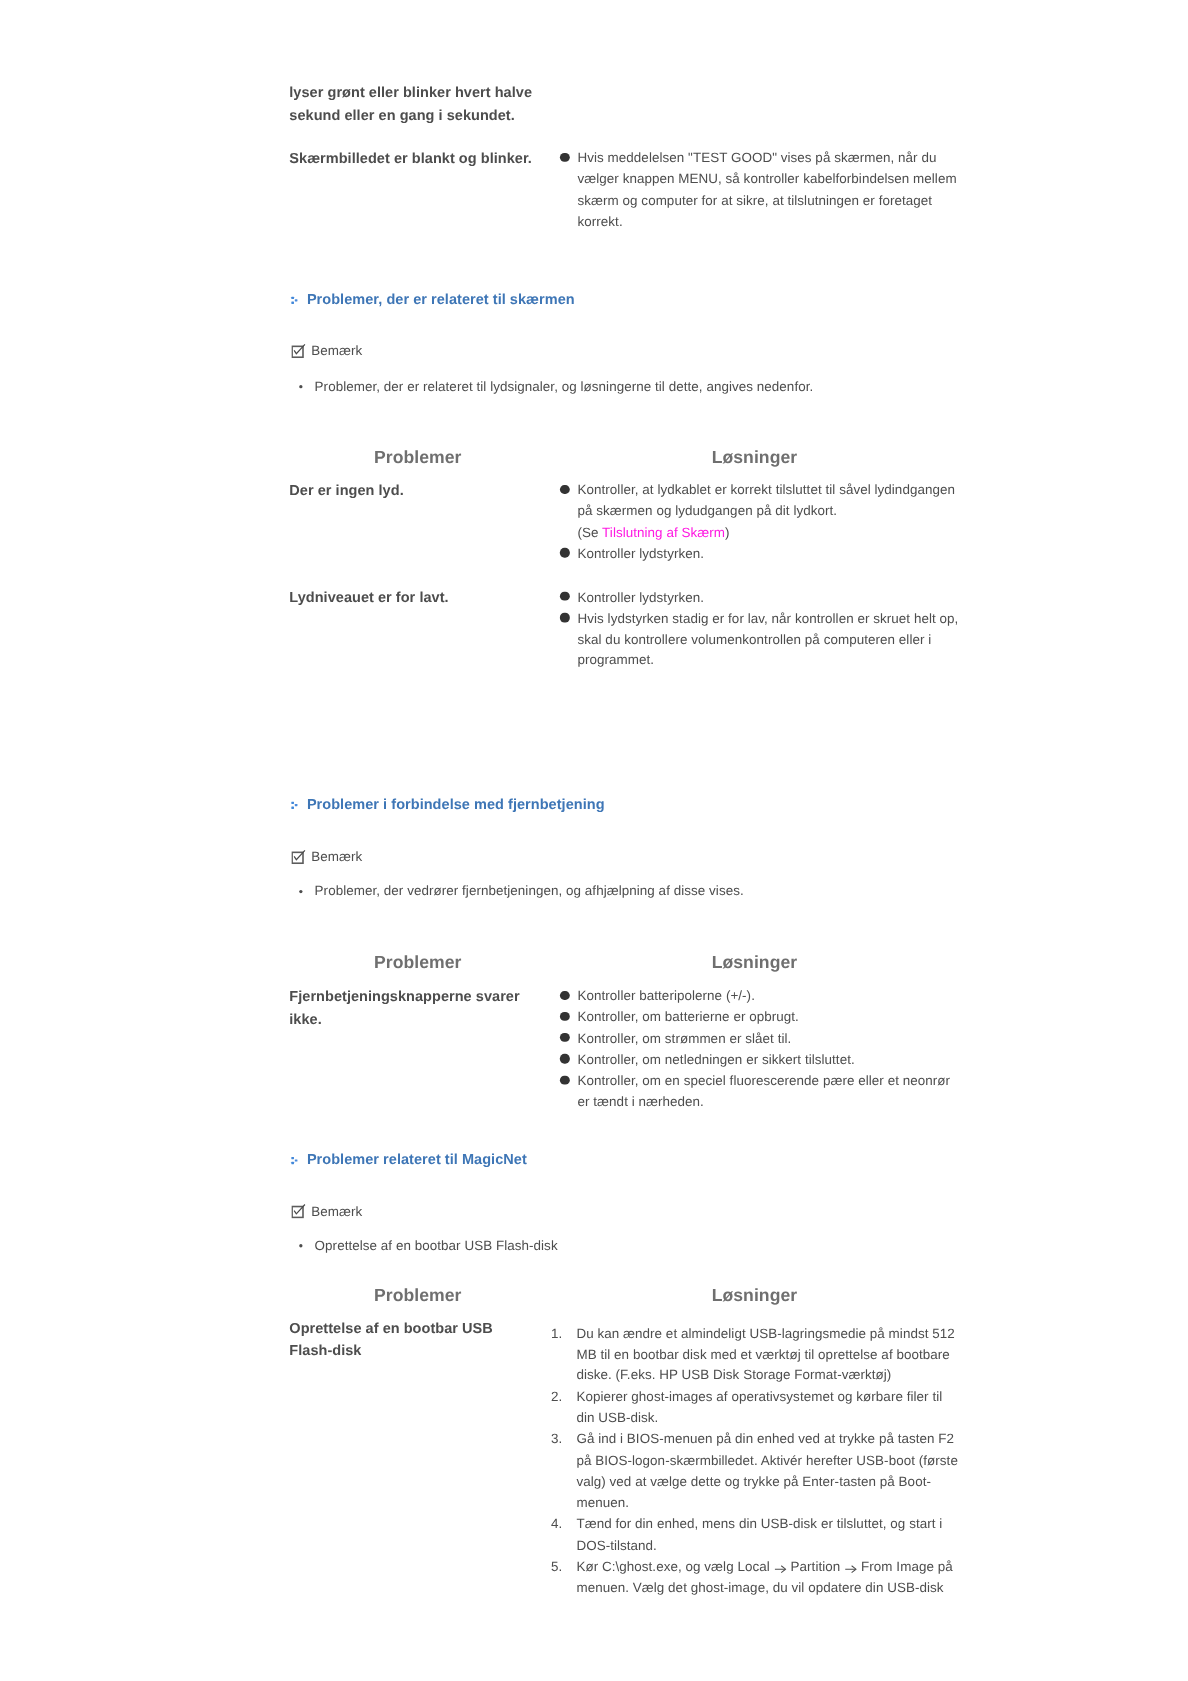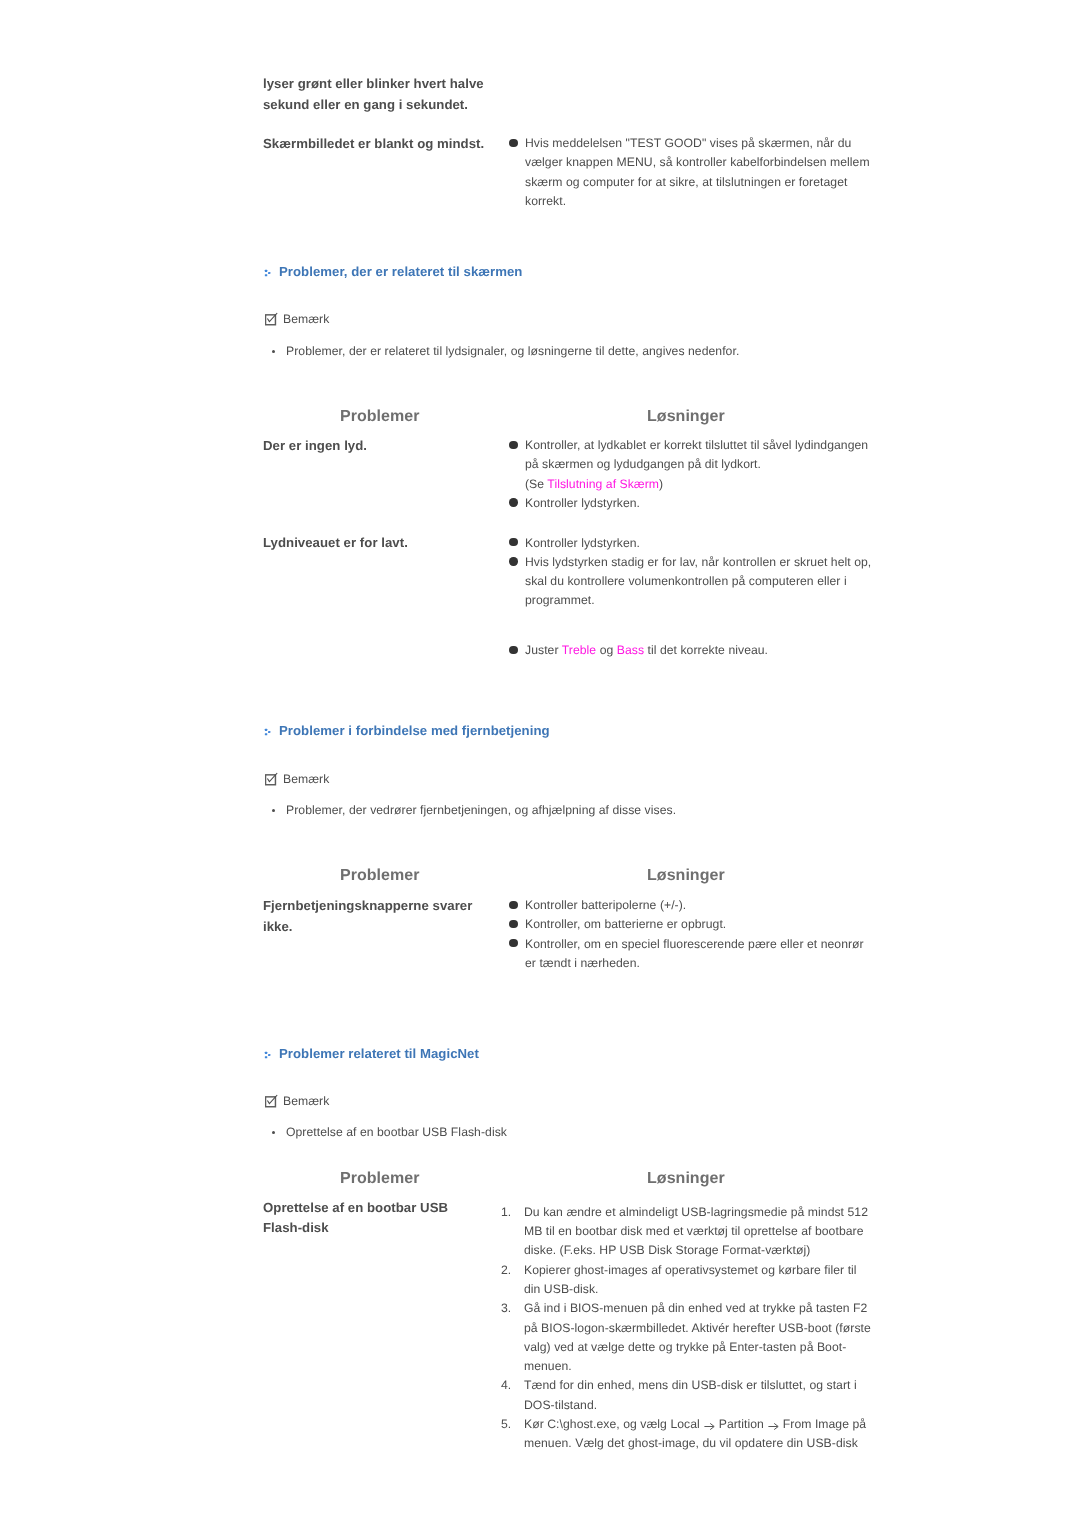--- a/index.html
+++ b/index.html
@@ -70,21 +70,21 @@
   ol.nl > li > .num {
     position:absolute; left:0px; top:0; width:18px; text-align:left;
   }
 </style>
 </head>
 <body>
 
 <div class="page">
 
   <div class="q" style="top:74px">lyser grønt eller blinker hvert halve sekund eller en gang i sekundet.</div>
-  <div class="q" style="top:134px">Skærmbilledet er blankt og mindst.</div>
+  <div class="q" style="top:134px">Skærmbilledet er blankt og blinker.</div>
   <div class="a" style="top:134px">
     <ul class="bl">
       <li><span class="dot"></span><span class="txt">Hvis meddelelsen "TEST GOOD" vises på skærmen, når du vælger knappen MENU, så kontroller kabelforbindelsen mellem skærm og computer for at sikre, at tilslutningen er foretaget korrekt.</span></li>
     </ul>
   </div>
 
   <div class="sec" style="top:263px">
     <svg class="dots" width="12" height="20" viewBox="0 0 12 20">
         <rect x="1.85" y="6.75" width="2.4" height="2.15" rx="0.4" fill="#4187d9"></rect>
         <rect x="1.85" y="11.2" width="2.4" height="2.15" rx="0.4" fill="#4187d9"></rect>
@@ -112,25 +112,20 @@
       <li><span class="dot"></span><span class="txt">Kontroller lydstyrken.</span></li>
     </ul>
   </div>
   <div class="q" style="top:533px">Lydniveauet er for lavt.</div>
   <div class="a" style="top:533.5px">
     <ul class="bl">
       <li><span class="dot"></span><span class="txt">Kontroller lydstyrken.</span></li>
       <li><span class="dot"></span><span class="txt">Hvis lydstyrken stadig er for lav, når kontrollen er skruet helt op, skal du kontrollere volumenkontrollen på computeren eller i programmet.</span></li>
     </ul>
   </div>
-  <div class="a" style="top:641px">
-    <ul class="bl">
-      <li><span class="dot"></span><span class="txt">Juster <span class="pink">Treble</span> og <span class="pink">Bass</span> til det korrekte niveau.</span></li>
-    </ul>
-  </div>
 
   <div class="sec" style="top:721.5px">
     <svg class="dots" width="12" height="20" viewBox="0 0 12 20">
         <rect x="1.85" y="6.75" width="2.4" height="2.15" rx="0.4" fill="#4187d9"></rect>
         <rect x="1.85" y="11.2" width="2.4" height="2.15" rx="0.4" fill="#4187d9"></rect>
         <rect x="5.0" y="9.0" width="2.4" height="2.0" rx="0.4" fill="#4a8adc"></rect>
       </svg>
     <div class="ttl">Problemer i forbindelse med fjernbetjening</div>
   </div>
   <div class="note-hdr" style="top:769.5px">
@@ -144,20 +139,22 @@
       <span class="sdot"></span>
       <span class="txt">Problemer, der vedrører fjernbetjeningen, og afhjælpning af disse vises.</span>
     </div>
   <div class="th" style="left:340px;top:866px">Problemer</div>
   <div class="th" style="left:647px;top:866px">Løsninger</div>
   <div class="q" style="top:896px">Fjernbetjeningsknapperne svarer ikke.</div>
   <div class="a" style="top:896px">
     <ul class="bl">
       <li><span class="dot"></span><span class="txt">Kontroller batteripolerne (+/-).</span></li>
       <li><span class="dot"></span><span class="txt">Kontroller, om batterierne er opbrugt.</span></li>
+      <li><span class="dot"></span><span class="txt">Kontroller, om strømmen er slået til.</span></li>
+      <li><span class="dot"></span><span class="txt">Kontroller, om netledningen er sikkert tilsluttet.</span></li>
       <li><span class="dot"></span><span class="txt">Kontroller, om en speciel fluorescerende pære eller et neonrør er tændt i nærheden.</span></li>
     </ul>
   </div>
 
   <div class="sec" style="top:1045px">
     <svg class="dots" width="12" height="20" viewBox="0 0 12 20">
         <rect x="1.85" y="6.75" width="2.4" height="2.15" rx="0.4" fill="#4187d9"></rect>
         <rect x="1.85" y="11.2" width="2.4" height="2.15" rx="0.4" fill="#4187d9"></rect>
         <rect x="5.0" y="9.0" width="2.4" height="2.0" rx="0.4" fill="#4a8adc"></rect>
       </svg>

